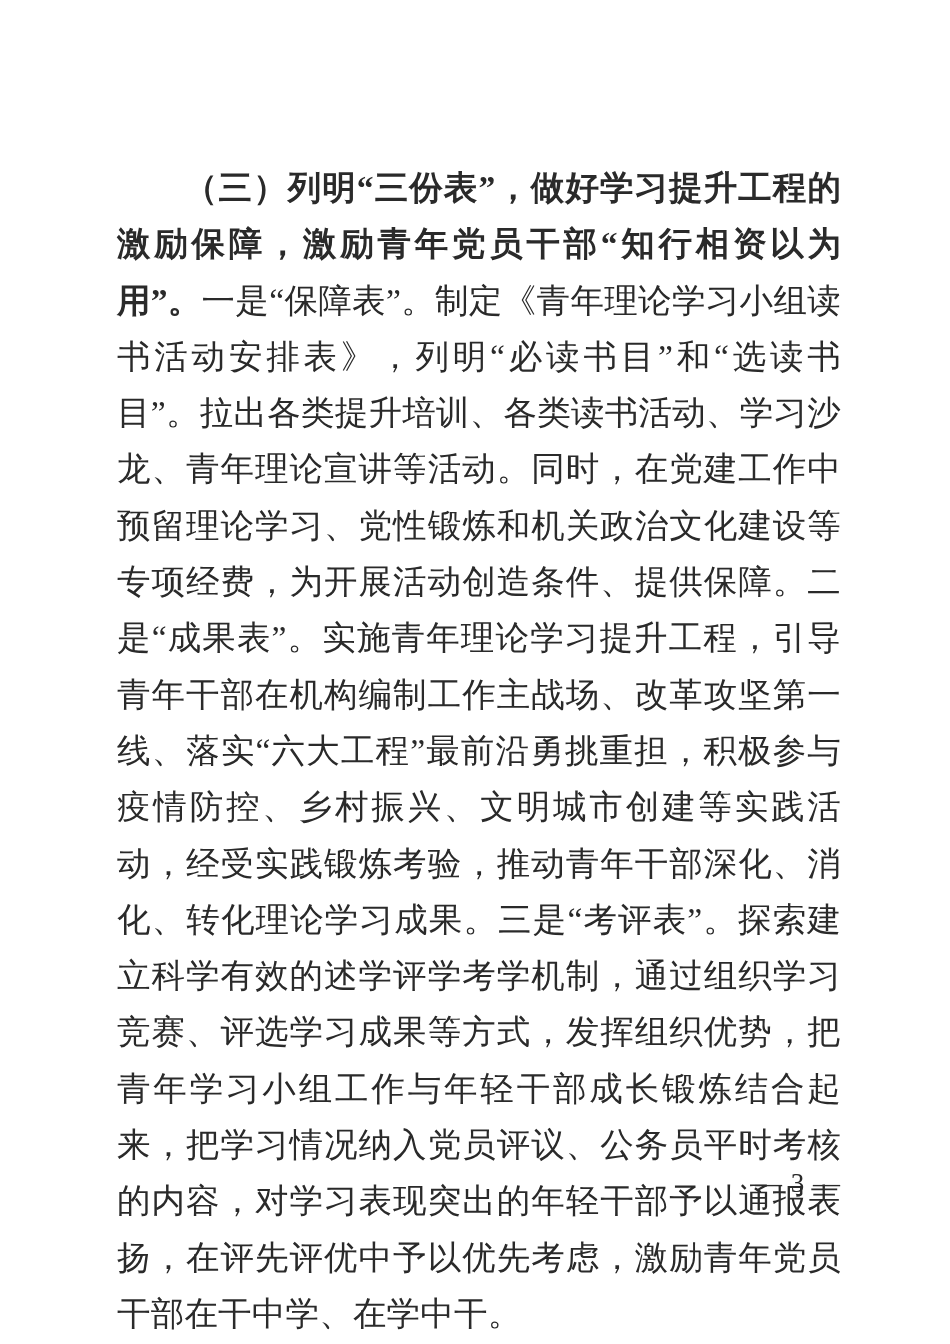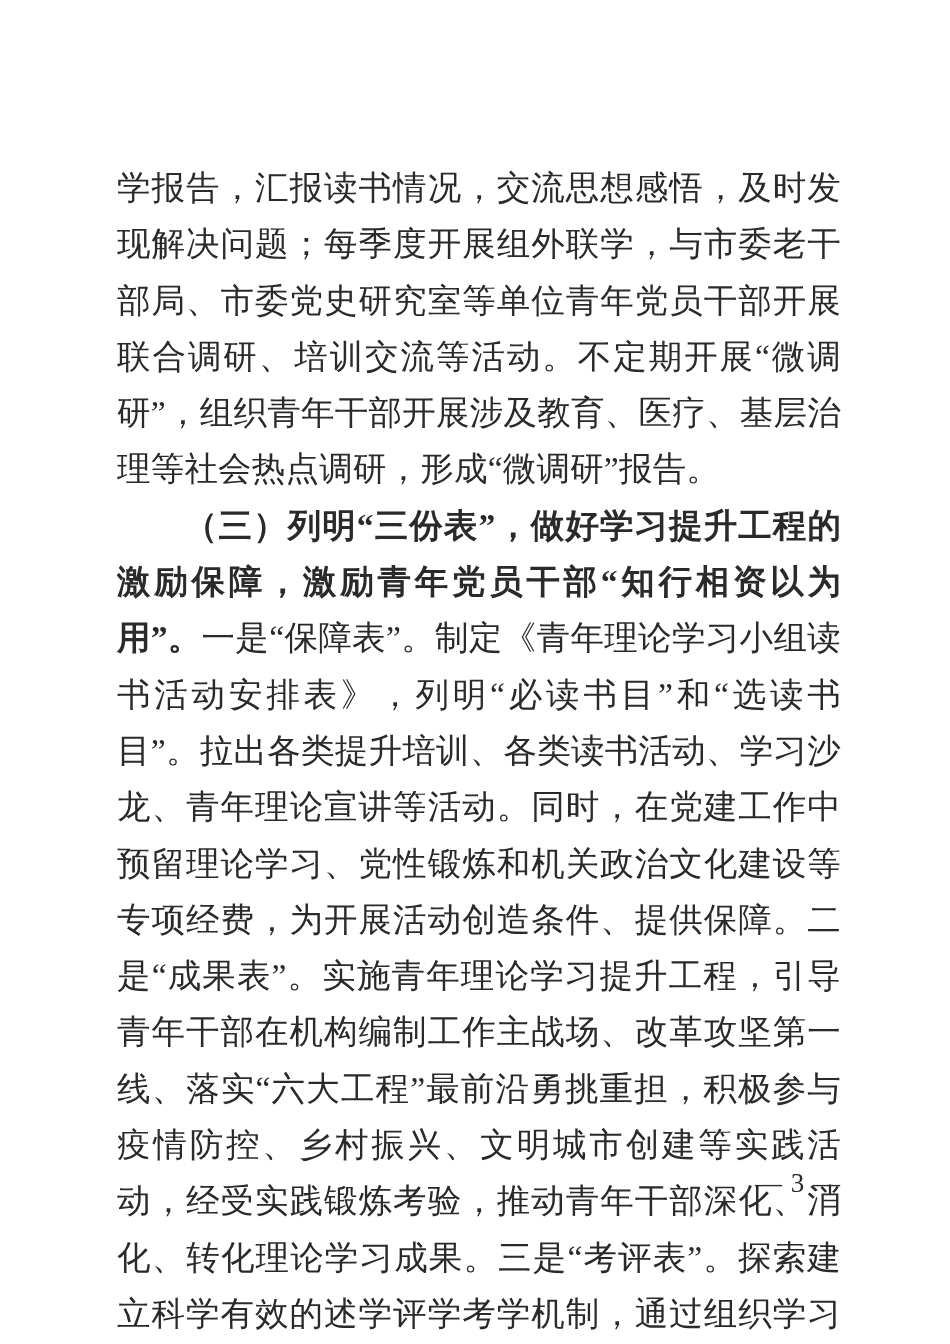--- a/index.html
+++ b/index.html
@@ -55,23 +55,20 @@
     letter-spacing: 1px;
   }
 </style>
 </head>
 <body>
 
 <div class="page">
 
   <div class="doc-body">
 
-    <p class="para">
-      <span>学报告，汇报读书情况，交流思想感悟，及时发现解决问题；每季度开展组外联学，与市委老干部局、市委党史研究室等单位青年党员干部开展联合调研、培训交流等活动。不定期开展“微调研”，组织青年干部开展涉及教育、医疗、基层治理等社会热点调研，形成“微调研”报告。</span>
-    </p>
 
     <p class="para indent">
       <span class="bold-lead">（三）列明“三份表”，做好学习提升工程的激励保障，激励青年党员干部“知行相资以为用”。</span><span>一是“保障表”。制定《青年理论学习小组读书活动安排表》，列明“必读书目”和“选读书目”。拉出各类提升培训、各类读书活动、学习沙龙、青年理论宣讲等活动。同时，在党建工作中预留理论学习、党性锻炼和机关政治文化建设等专项经费，为开展活动创造条件、提供保障。二是“成果表”。实施青年理论学习提升工程，引导青年干部在机构编制工作主战场、改革攻坚第一线、落实“六大工程”最前沿勇挑重担，积极参与疫情防控、乡村振兴、文明城市创建等实践活动，经受实践锻炼考验，推动青年干部深化、消化、转化理论学习成果。三是“考评表”。探索建立科学有效的述学评学考学机制，通过组织学习竞赛、评选学习成果等方式，发挥组织优势，把青年学习小组工作与年轻干部成长锻炼结合起来，把学习情况纳入党员评议、公务员平时考核的内容，对学习表现突出的年轻干部予以通报表扬，在评先评优中予以优先考虑，激励青年党员干部在干中学、在学中干。</span>
     </p>
 
   </div>
 
   <div class="page-number">— 3 —</div>
 
 </div>

